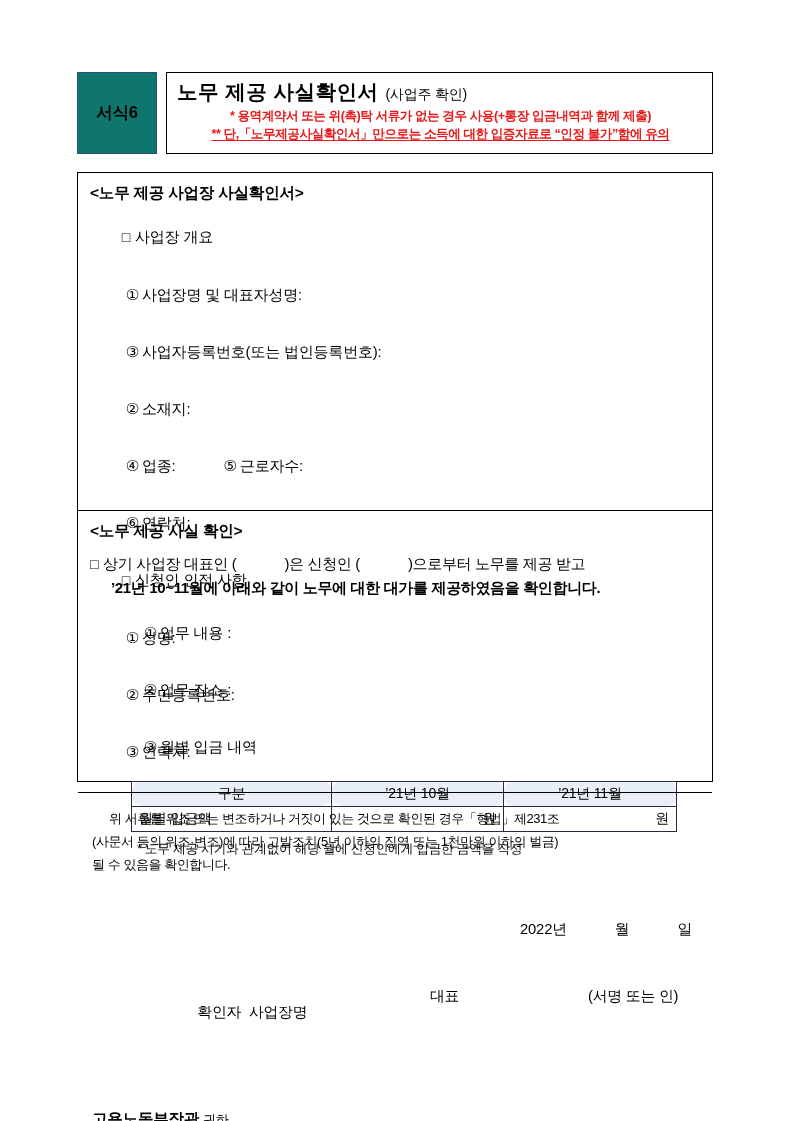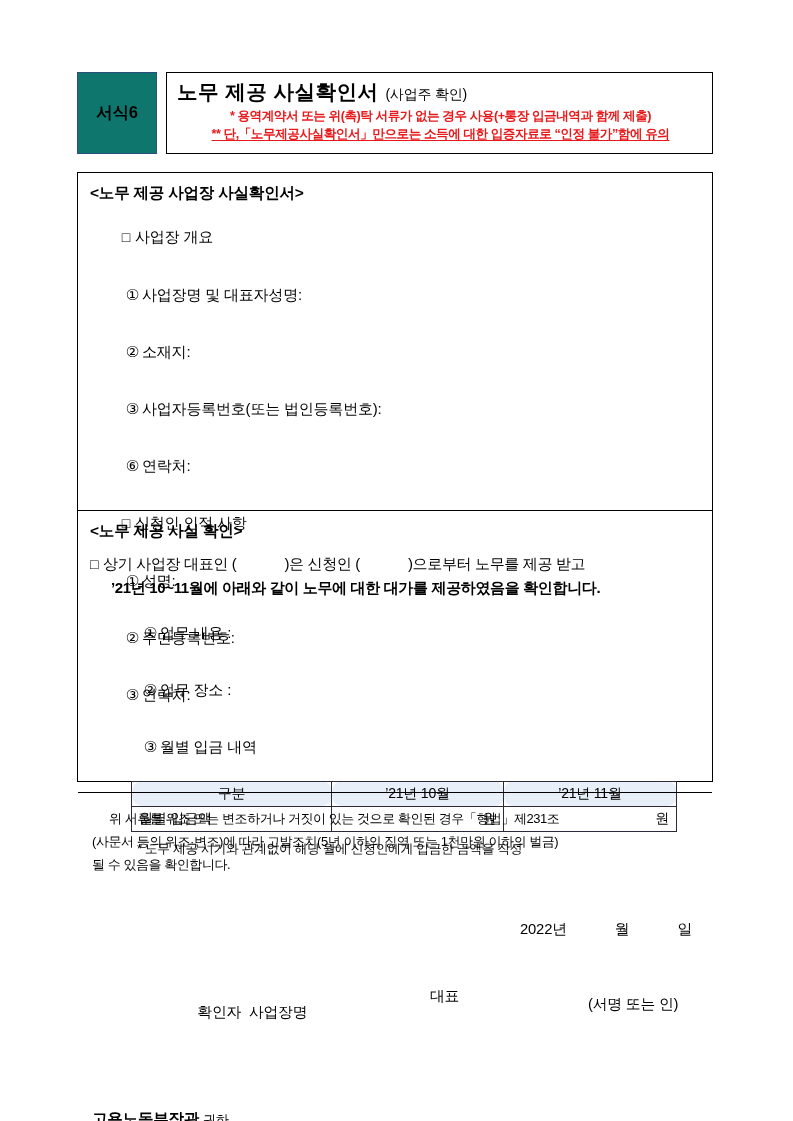--- a/index.html
+++ b/index.html
@@ -205,21 +205,21 @@
   }
   .sig-line {
     margin-top: 32px;
     font-size: 14.8px;
     letter-spacing: -0.2px;
     padding-left: 88px;
     white-space: pre;
     position: relative;
   }
   .sig-rep { position: absolute; left: 352px; top: 0; }
-  .sig-seal { position: absolute; left: 510px; top: 8px; }
+  .sig-seal { position: absolute; left: 510px; top: 0; }
 
   .addressee {
     margin-top: 39px;
     padding-left: 14px;
     font-size: 15px;
     letter-spacing: -0.2px;
   }
   .addressee .who {
     font-weight: bold;
     font-size: 15.5px;
@@ -253,27 +253,30 @@
 
       <div class="line cb">
         <span class="checkbox-glyph">□</span><span>사업장 개요</span>
       </div>
 
       <div class="line indent-1">
         <span class="circled">①</span><span>사업장명 및 대표자성명:</span>
       </div>
 
       <div class="line indent-1">
+        <span class="circled">③</span><span>사업자등록번호(또는 법인등록번호):</span>
+      </div>
+
+      <div class="line indent-1">
         <span class="circled">②</span><span>소재지:</span>
       </div>
 
       <div class="line indent-1">
-        <span class="circled">③</span><span>사업자등록번호(또는 법인등록번호):</span>
-      </div>
-
+        <span class="circled">④</span><span>업종:</span><span class="gap-s"></span><span class="circled">⑤</span><span>근로자수:</span>
+      </div>
 
       <div class="line indent-1">
         <span class="circled">⑥</span><span>연락처:</span>
       </div>
 
       <div class="line cb">
         <span class="checkbox-glyph">□</span><span>신청인 인적 사항</span>
       </div>
 
       <div class="line indent-1">

